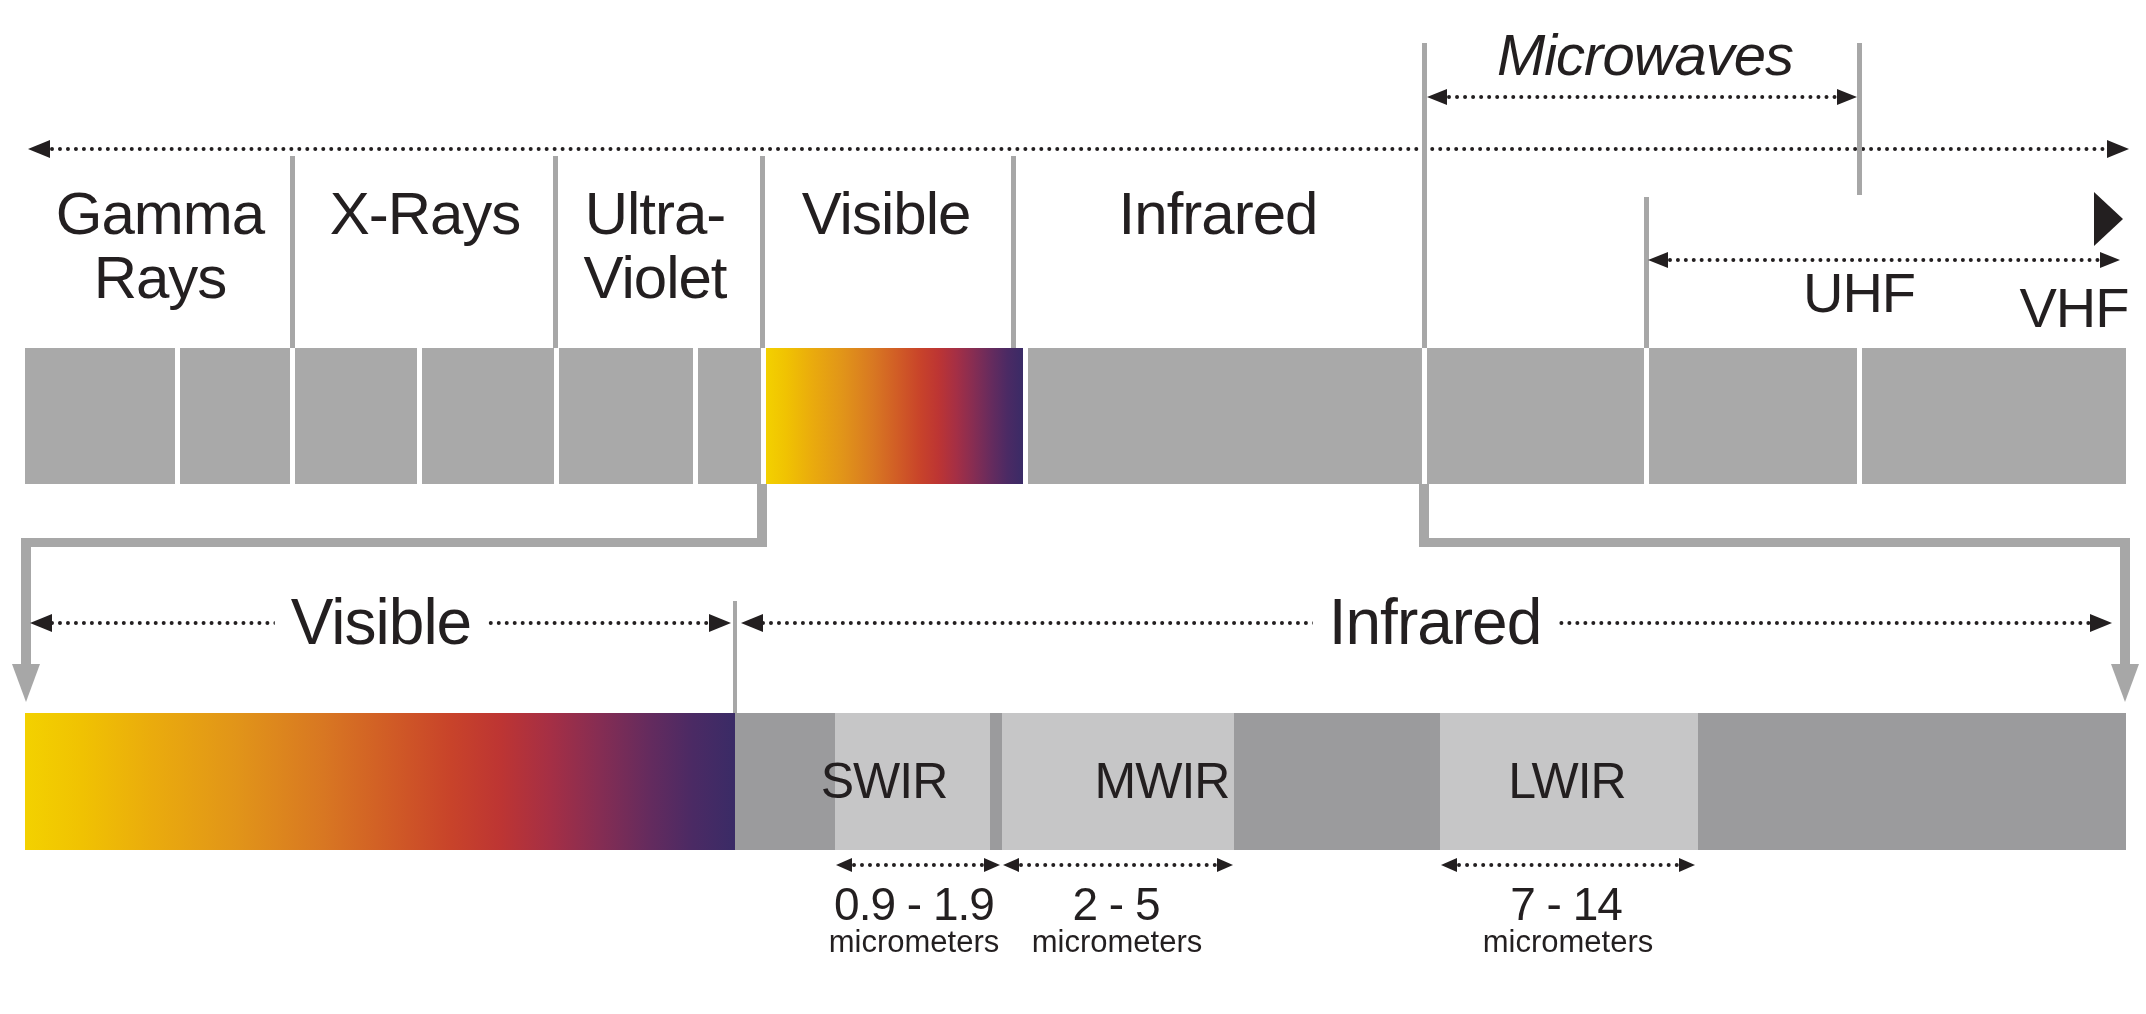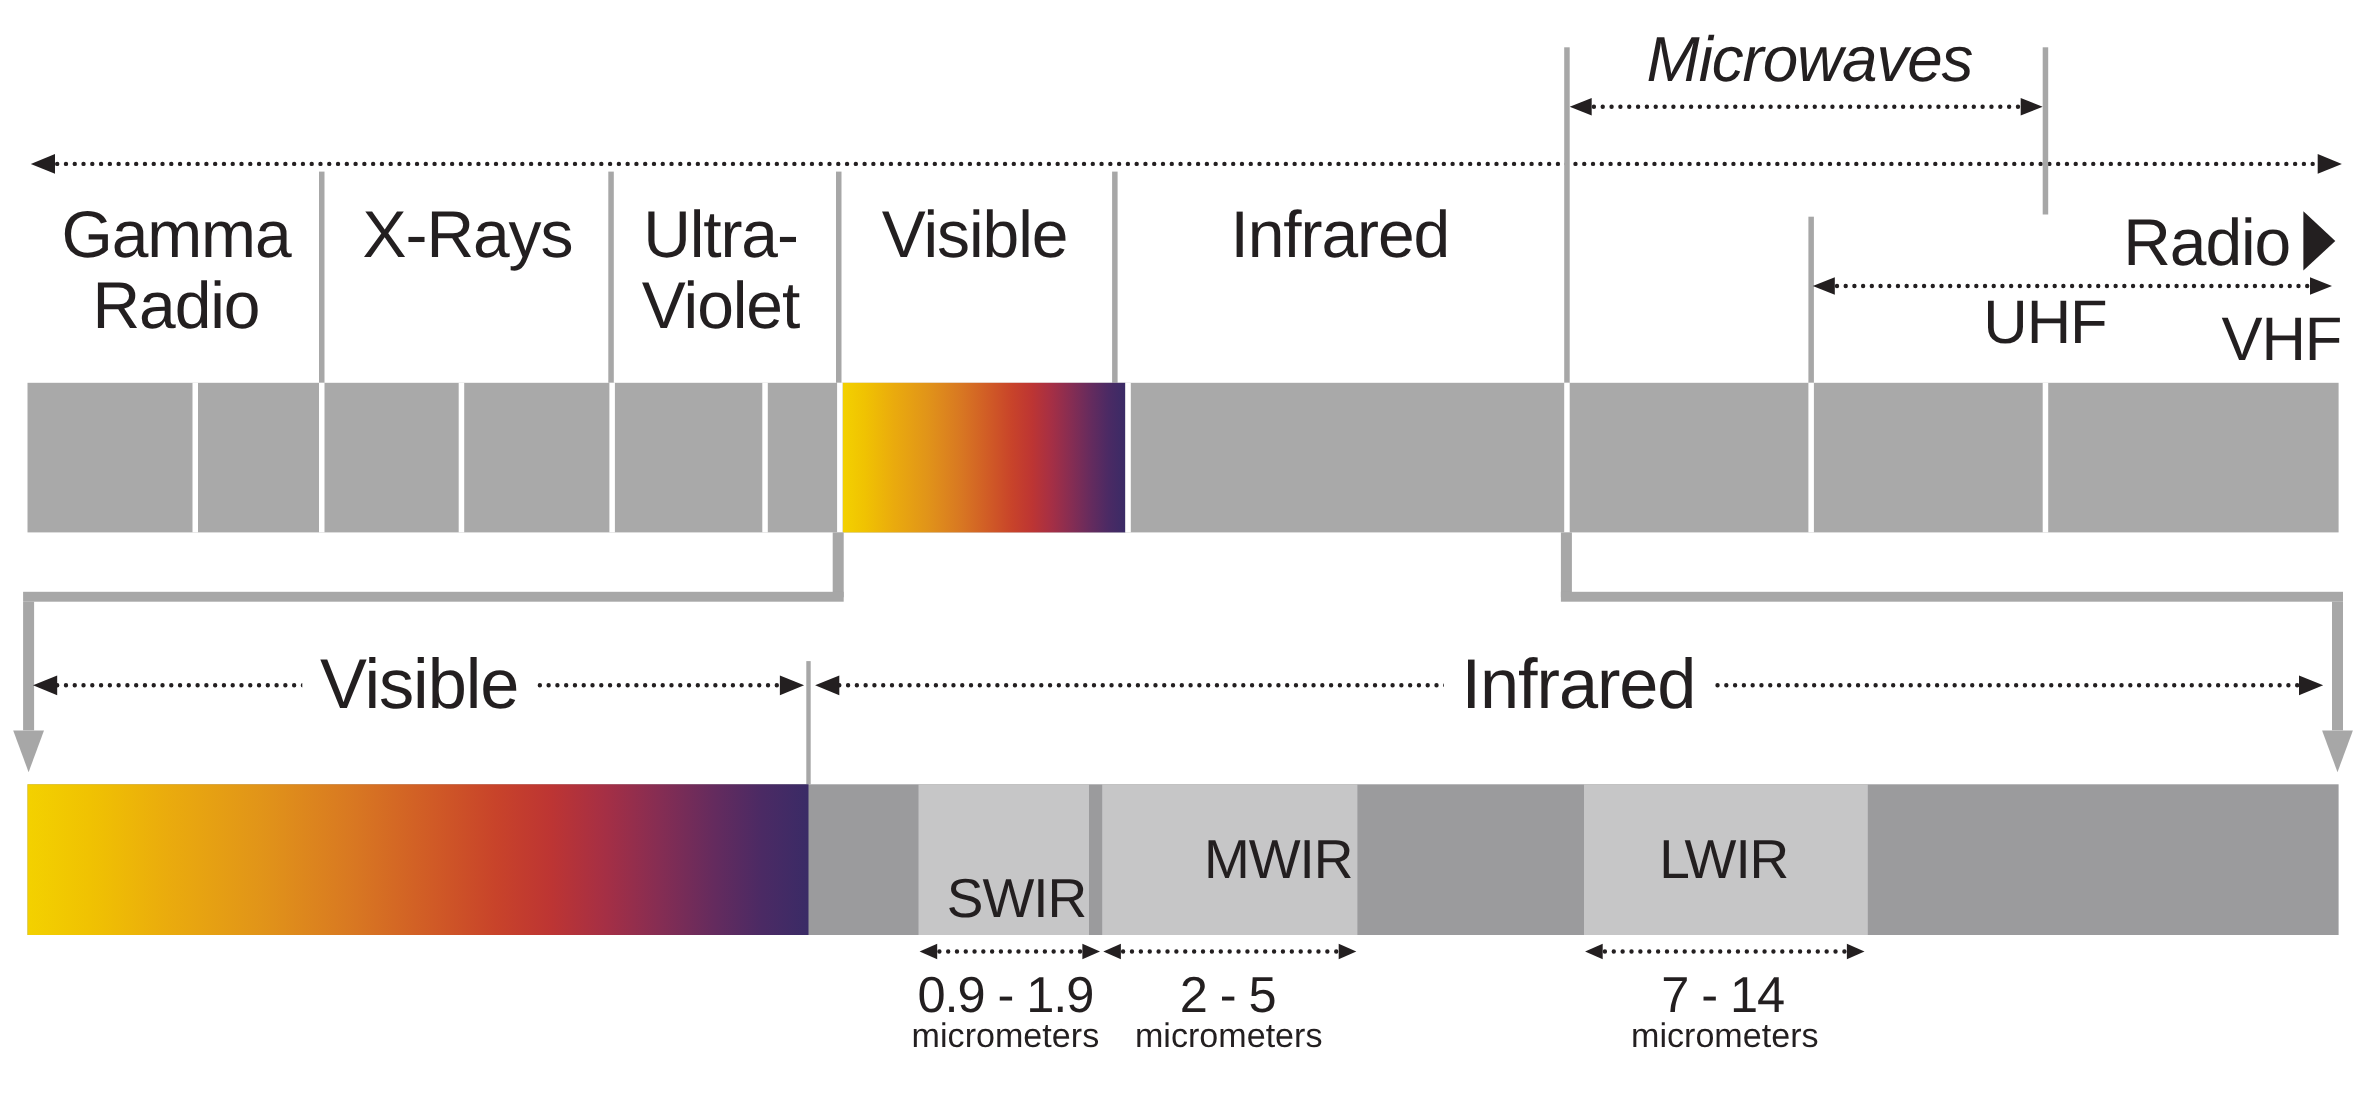--- a/index.html
+++ b/index.html
@@ -55,28 +55,27 @@
 
   <div class="vline" style="left:290px;top:156px;height:192px;"></div>
   <div class="vline" style="left:553px;top:156px;height:192px;"></div>
   <div class="vline" style="left:760px;top:156px;height:192px;"></div>
   <div class="vline" style="left:1011px;top:156px;height:192px;"></div>
   <div class="vline" style="left:1422px;top:43px;height:305px;"></div>
   <div class="vline" style="left:1644px;top:197px;height:151px;"></div>
   <div class="vline" style="left:1857px;top:43px;height:152px;"></div>
 
   <div class="lbl f60" style="left:160px;top:182px;">Gamma
-Radio</div>
+Rays</div>
   <div class="lbl f60" style="left:655px;top:182px;">Ultra-
 Violet</div>
   <div class="lbl f60" style="left:425px;top:182px;">X-Rays</div>
   <div class="lbl f60" style="left:886px;top:182px;">Visible</div>
   <div class="lbl f60" style="left:1218px;top:182px;">Infrared</div>
 
-  <div class="lbl right f60" style="left:2082px;top:189px;">Radio</div>
   <div class="tri-right" style="left:2094px;top:192px;"></div>
   <div class="ah-l md" style="left:1648px;top:252px;"></div>
   <div class="dot" style="left:1668px;top:258px;width:432px;"></div>
   <div class="ah-r md" style="left:2100px;top:252px;"></div>
   <div class="lbl f56" style="left:1859px;top:263px;">UHF</div>
   <div class="lbl f56" style="left:2074px;top:278px;">VHF</div>
 
   <div class="bar" id="bar-top">
     <div class="gap" style="left:150px;"></div>
     <div class="gap" style="left:265px;"></div>
@@ -110,21 +109,21 @@
   <div class="dot" style="left:761px;top:621px;width:1331px;"></div>
   <div class="ah-r" style="left:2090px;top:614px;"></div>
   <div class="lbl f64 onwhite" style="left:1435px;top:588px;">Infrared</div>
 
   <div class="bar" id="bar-bottom">
     <div class="gradient" style="position:absolute;top:0;bottom:0;left:0;width:710px;"></div>
     <div class="band-light" style="left:810px;width:155px;"></div>
     <div class="band-light" style="left:977px;width:232px;"></div>
     <div class="band-light" style="left:1415px;width:258px;"></div>
   </div>
-  <div class="band-lbl" style="left:924px;margin-top:36px;">SWIR</div>
+  <div class="band-lbl" style="left:884px;">SWIR</div>
   <div class="band-lbl" style="left:1115px;margin-left:47px;">MWIR</div>
   <div class="band-lbl" style="left:1567px;">LWIR</div>
 
   <div class="ah-l sm" style="left:836px;top:858px;"></div>
   <div class="dot" style="left:852px;top:863px;width:132px;"></div>
   <div class="ah-r sm" style="left:984px;top:858px;"></div>
 
   <div class="ah-l sm" style="left:1003px;top:858px;"></div>
   <div class="dot" style="left:1019px;top:863px;width:198px;"></div>
   <div class="ah-r sm" style="left:1217px;top:858px;"></div>

